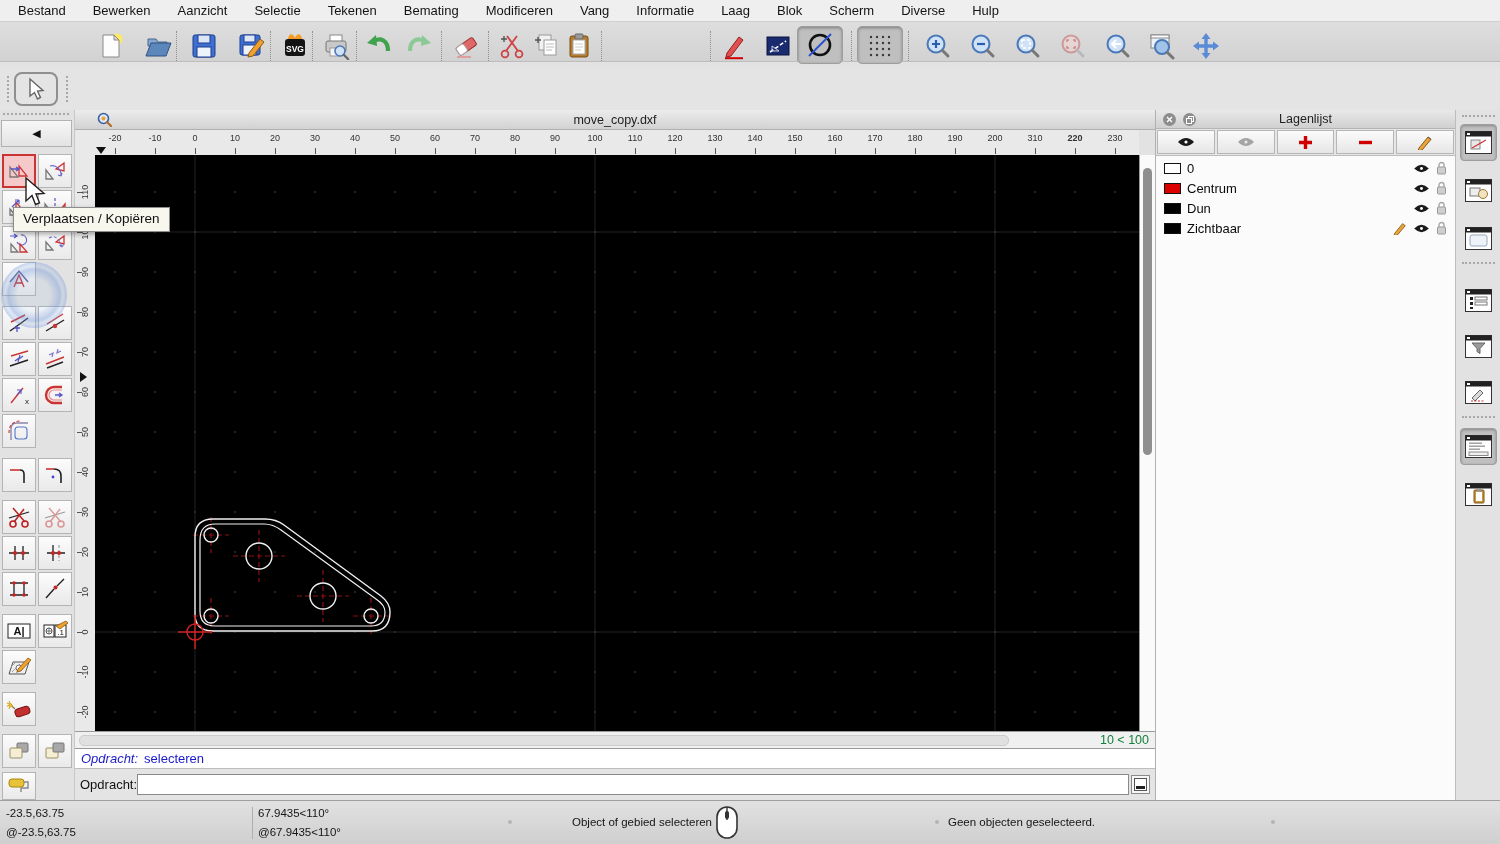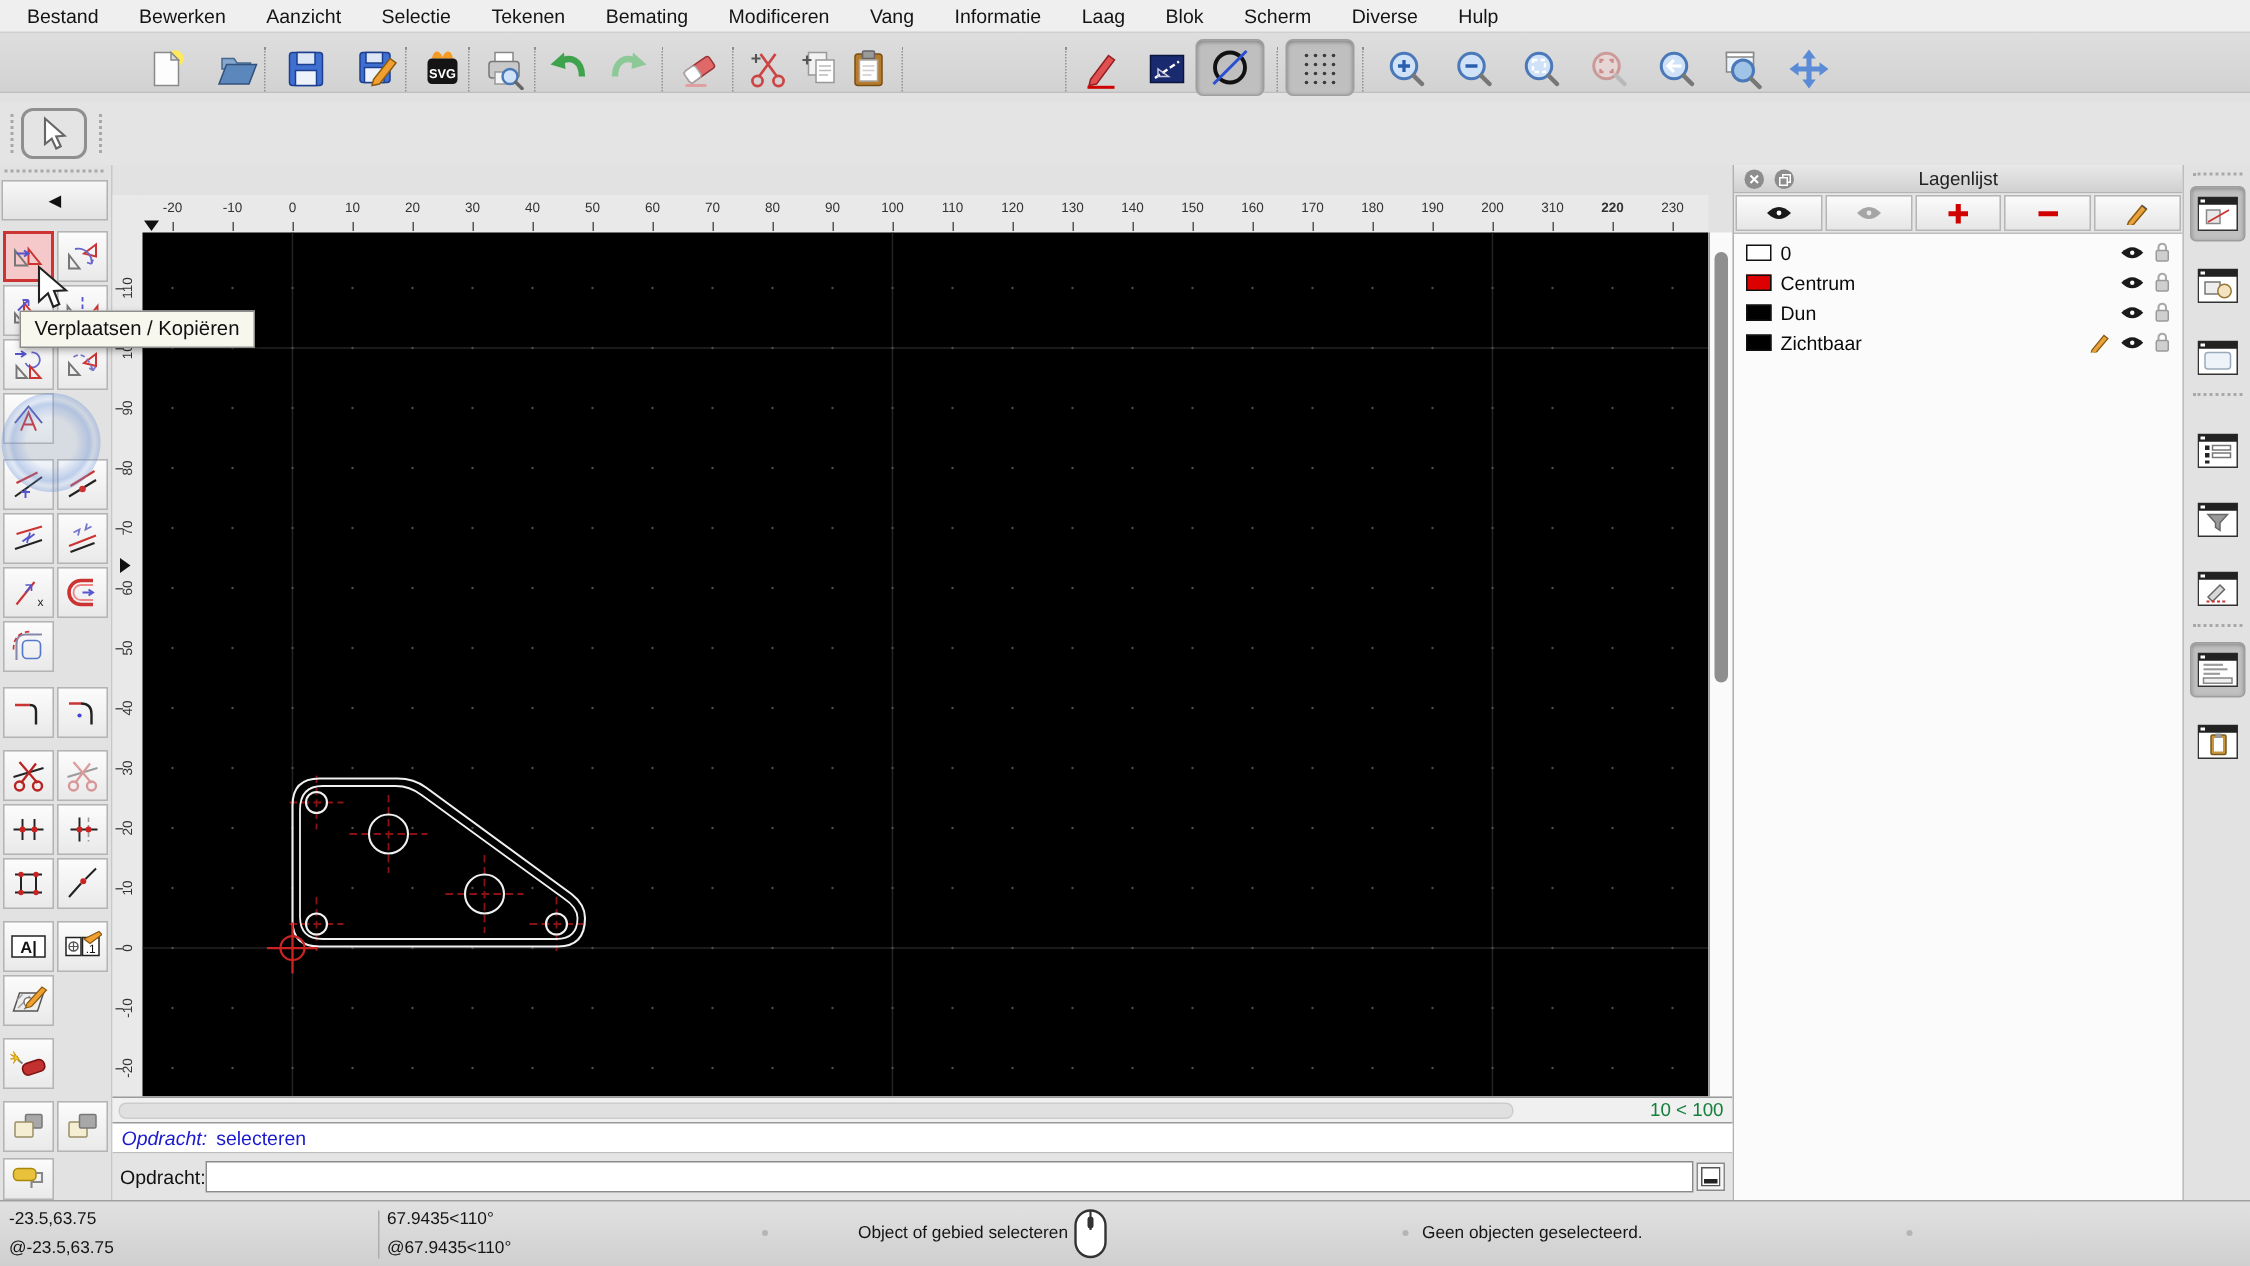--- a/index.html
+++ b/index.html
@@ -553,20 +553,28 @@
       </div>
 
     <div class="ripple"></div>
   </div>
 
   <div class="tooltip">Verplaatsen / Kopiëren</div>
   <svg class="cursor" width="26" height="34" viewBox="0 0 26 34">
     <path d="M4 2 L4 25 L10 19.5 L13.5 28.5 L17.5 26.8 L14 18 L22 17.5 Z" fill="#fff" stroke="#222" stroke-width="1.4"></path>
   </svg>
 
+  <div class="docbar">
+    <svg width="15" height="15" viewBox="0 0 15 15" style="margin-left:22px;z-index:2">
+      <circle cx="6.5" cy="6.5" r="5" fill="#dce8f6" stroke="#3a5f9e" stroke-width="1.6"></circle>
+      <path d="M10 10 L14 14" stroke="#b06820" stroke-width="2" stroke-linecap="round"></path>
+      <circle cx="6.5" cy="6.5" r="2" fill="#f0a030"></circle>
+    </svg>
+    <span class="doctitle">move_copy.dxf</span>
+  </div>
   <div class="rcorner"></div>
   <div class="hruler" id="hruler">
     <div id="hmark" style="left: 1px;"></div>
   <div class="hlab" style="left: 20px;">-20</div>
       <div class="htick" style="left: 20px;"></div>
       <div class="hlab" style="left: 60px;">-10</div>
       <div class="htick" style="left: 60px;"></div>
       <div class="hlab" style="left: 100px;">0</div>
       <div class="htick" style="left: 100px;"></div>
       <div class="hlab" style="left: 140px;">10</div>

